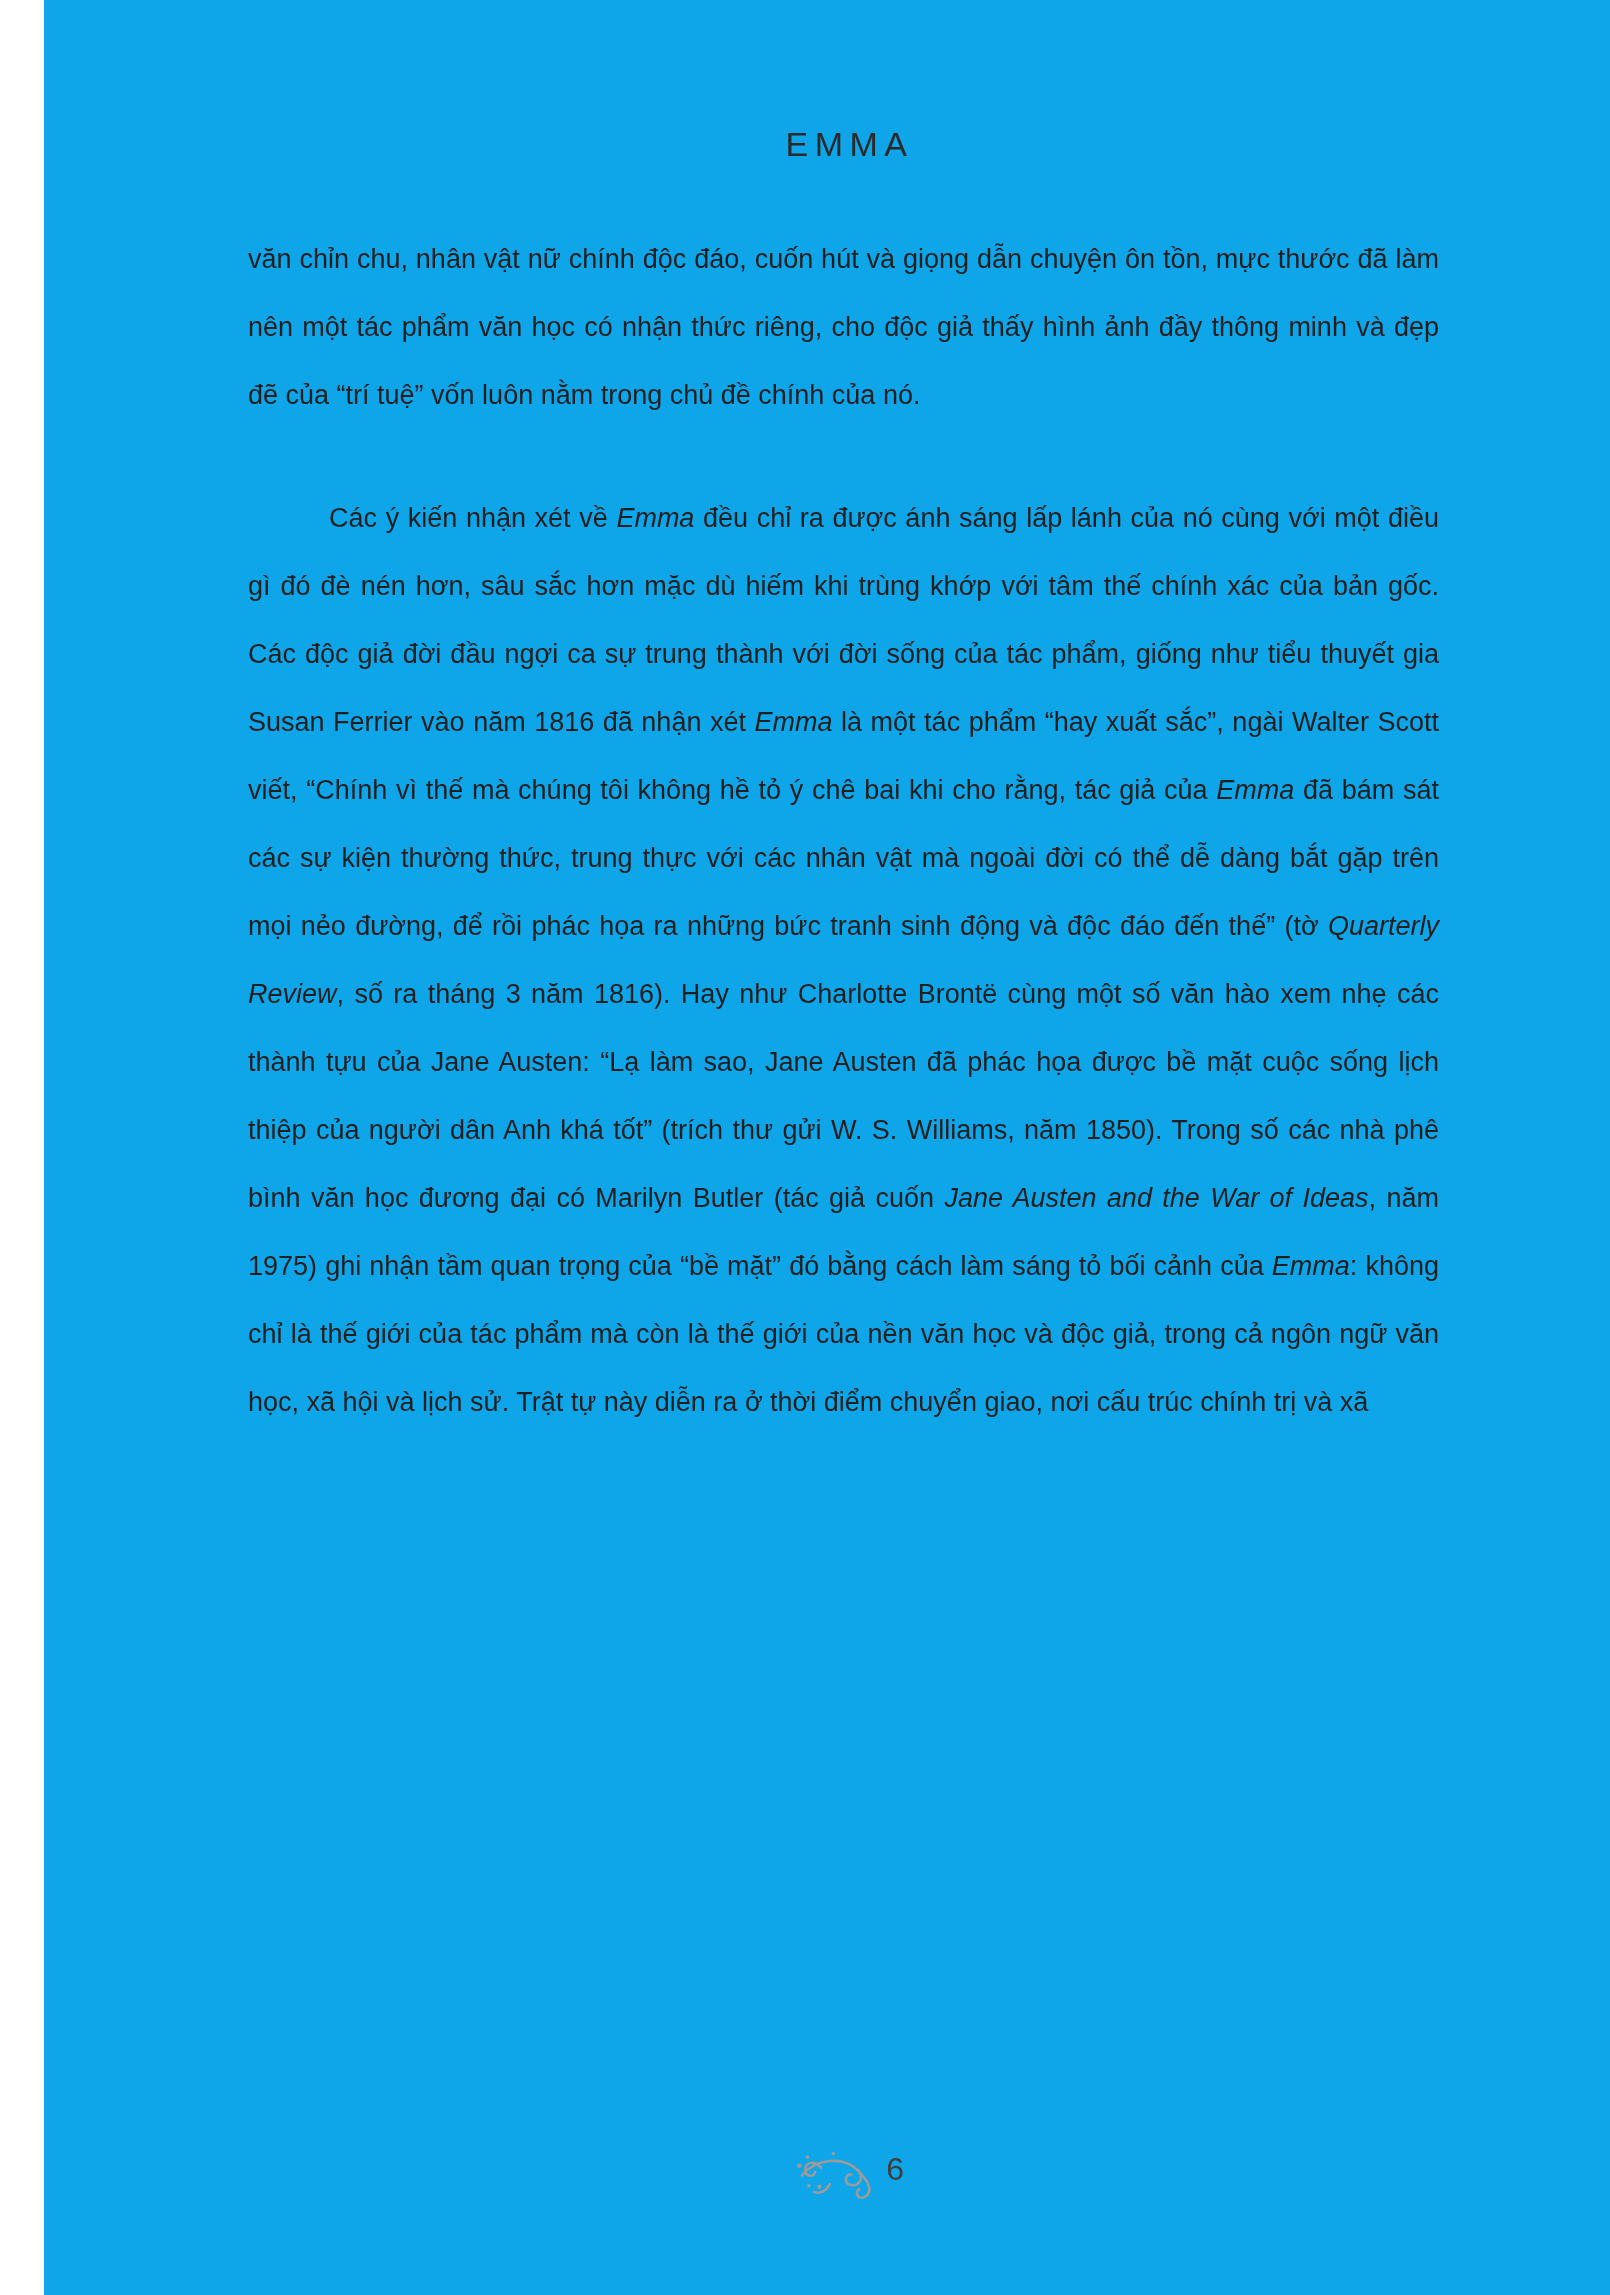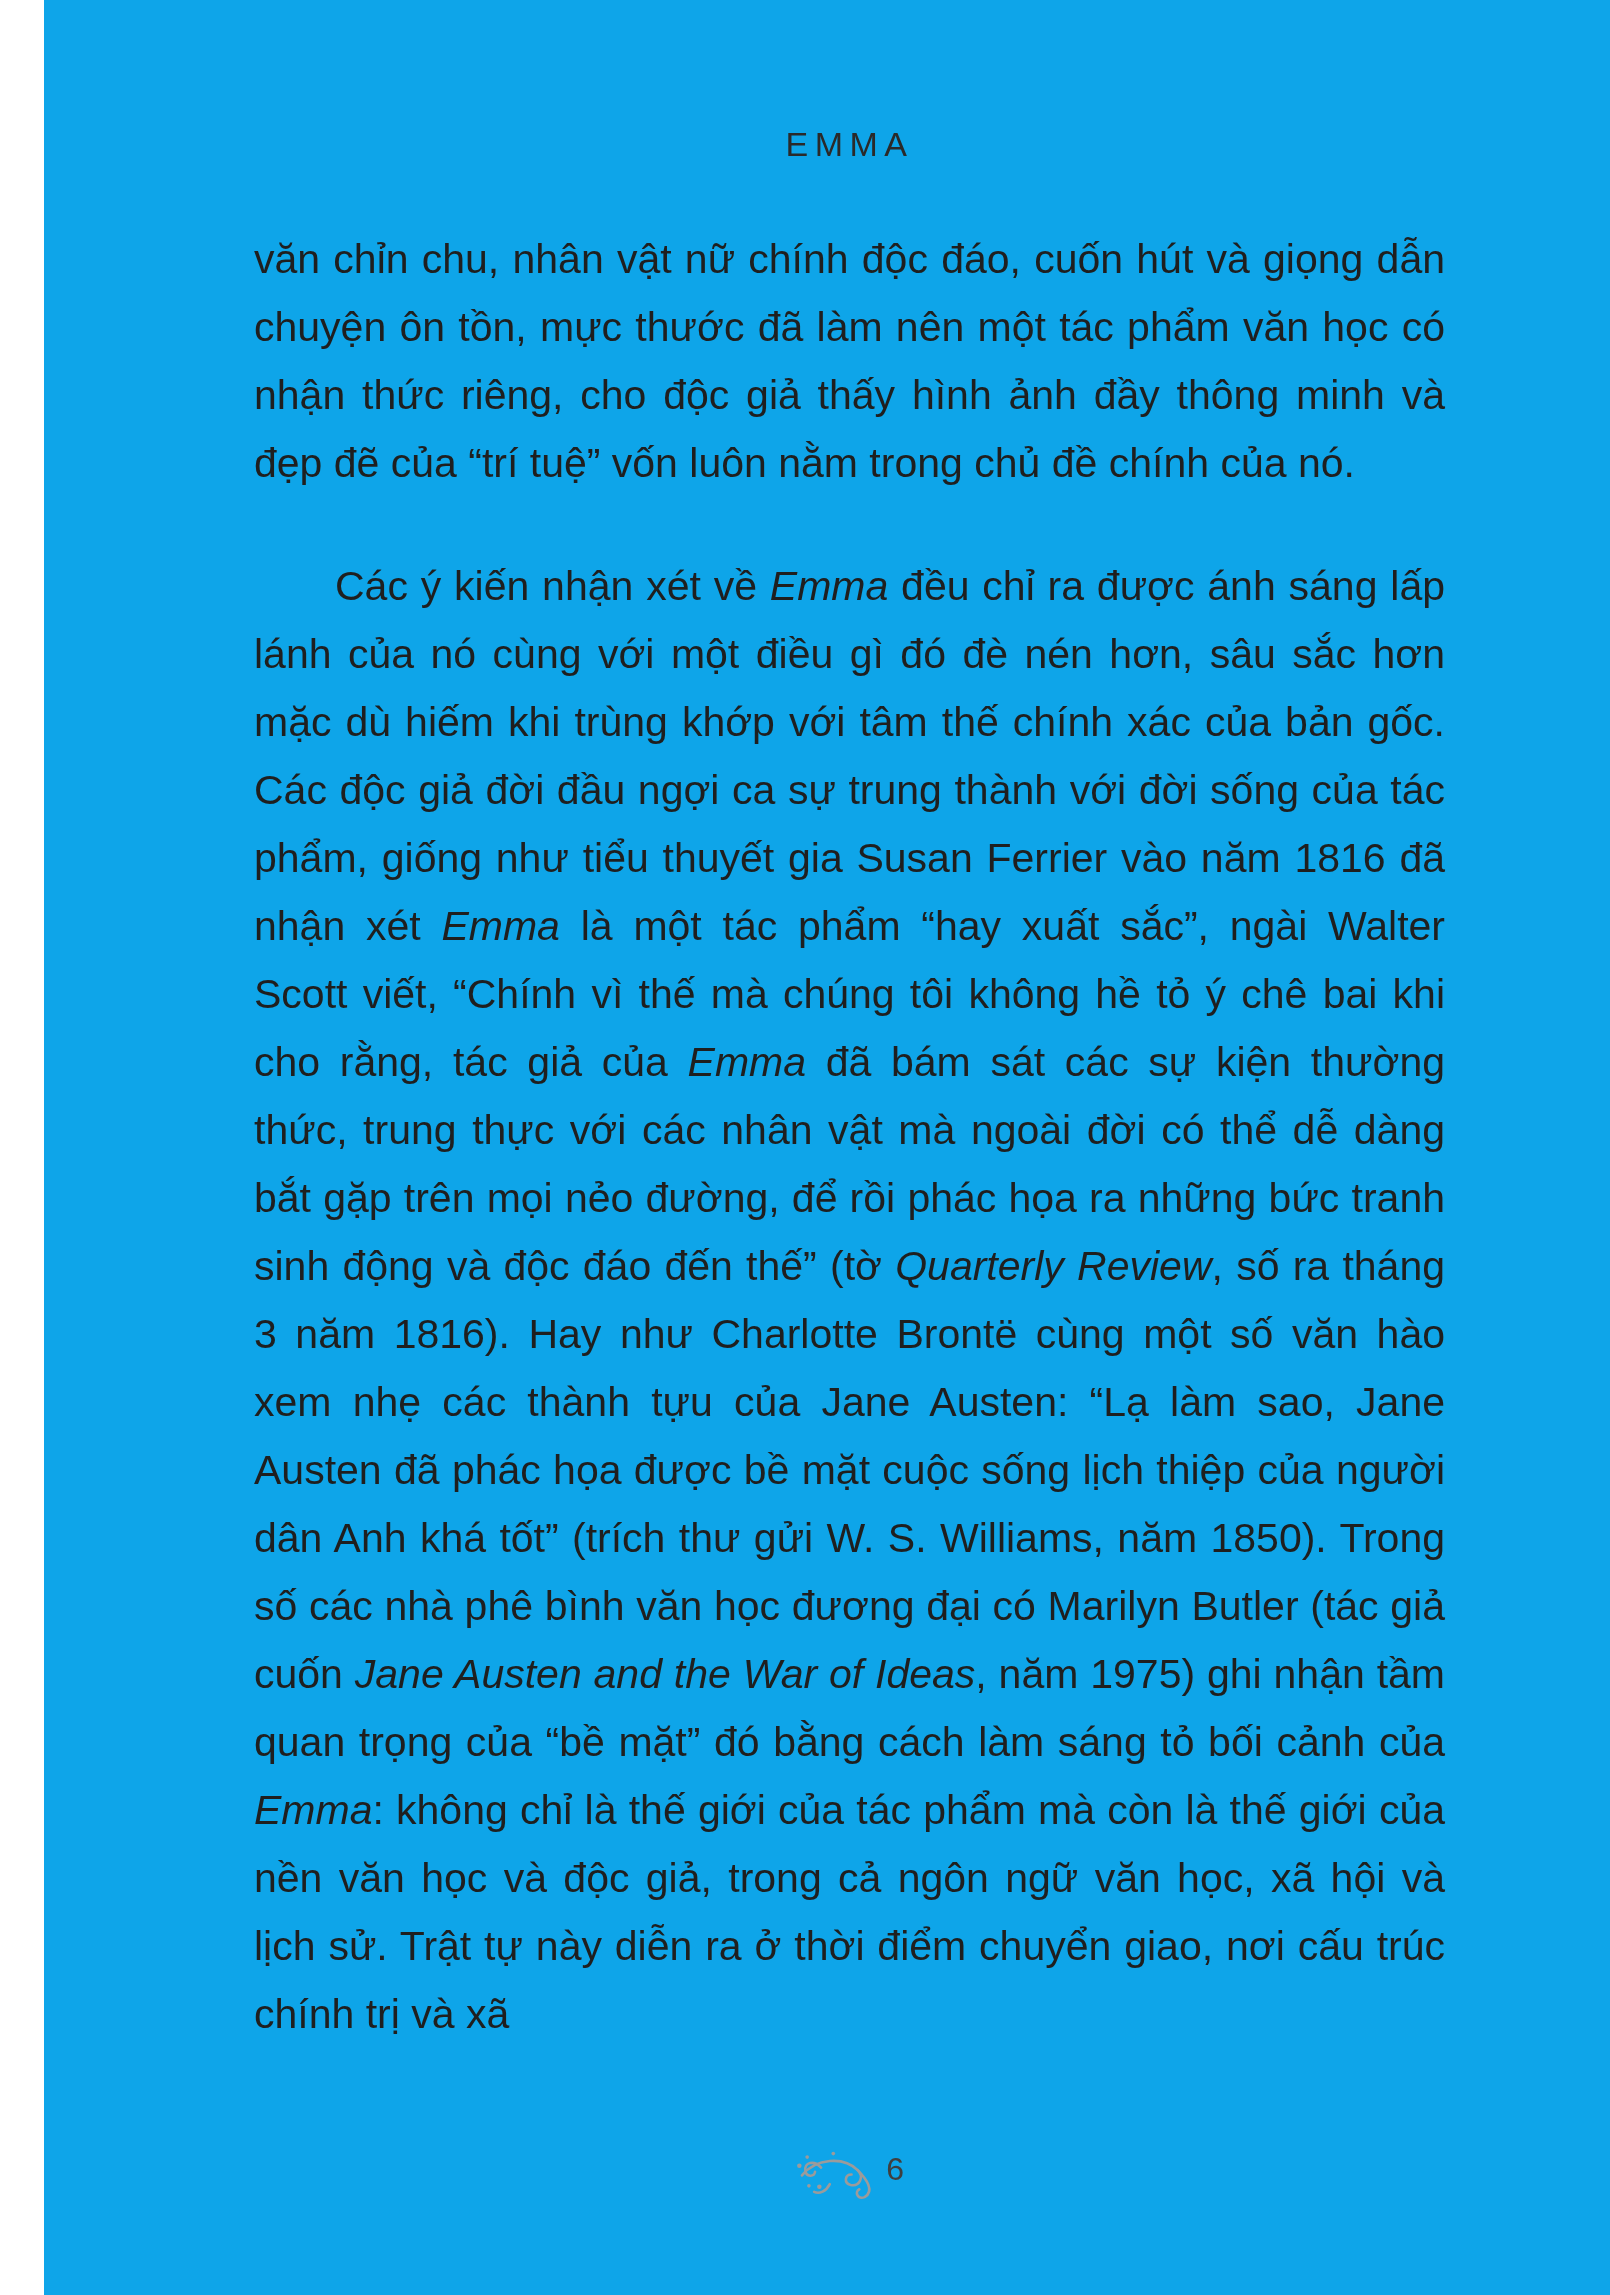--- a/index.html
+++ b/index.html
@@ -23,23 +23,23 @@
     left: 0;
     width: 100%;
     text-align: center;
     font-size: 34px;
     letter-spacing: 6.5px;
     color: #2a2a2a;
   }
   .body-text {
     position: absolute;
     top: 225px;
-    left: 210px;
+    left: 204px;
     width: 1191px;
-    font-size: 41px;
+    font-size: 27px;
     line-height: 68px;
     text-align: justify;
     text-justify: inter-word;
   }
   .para {
     margin: 0;
   }
   .para.spaced {
     margin-top: 55px;
   }

